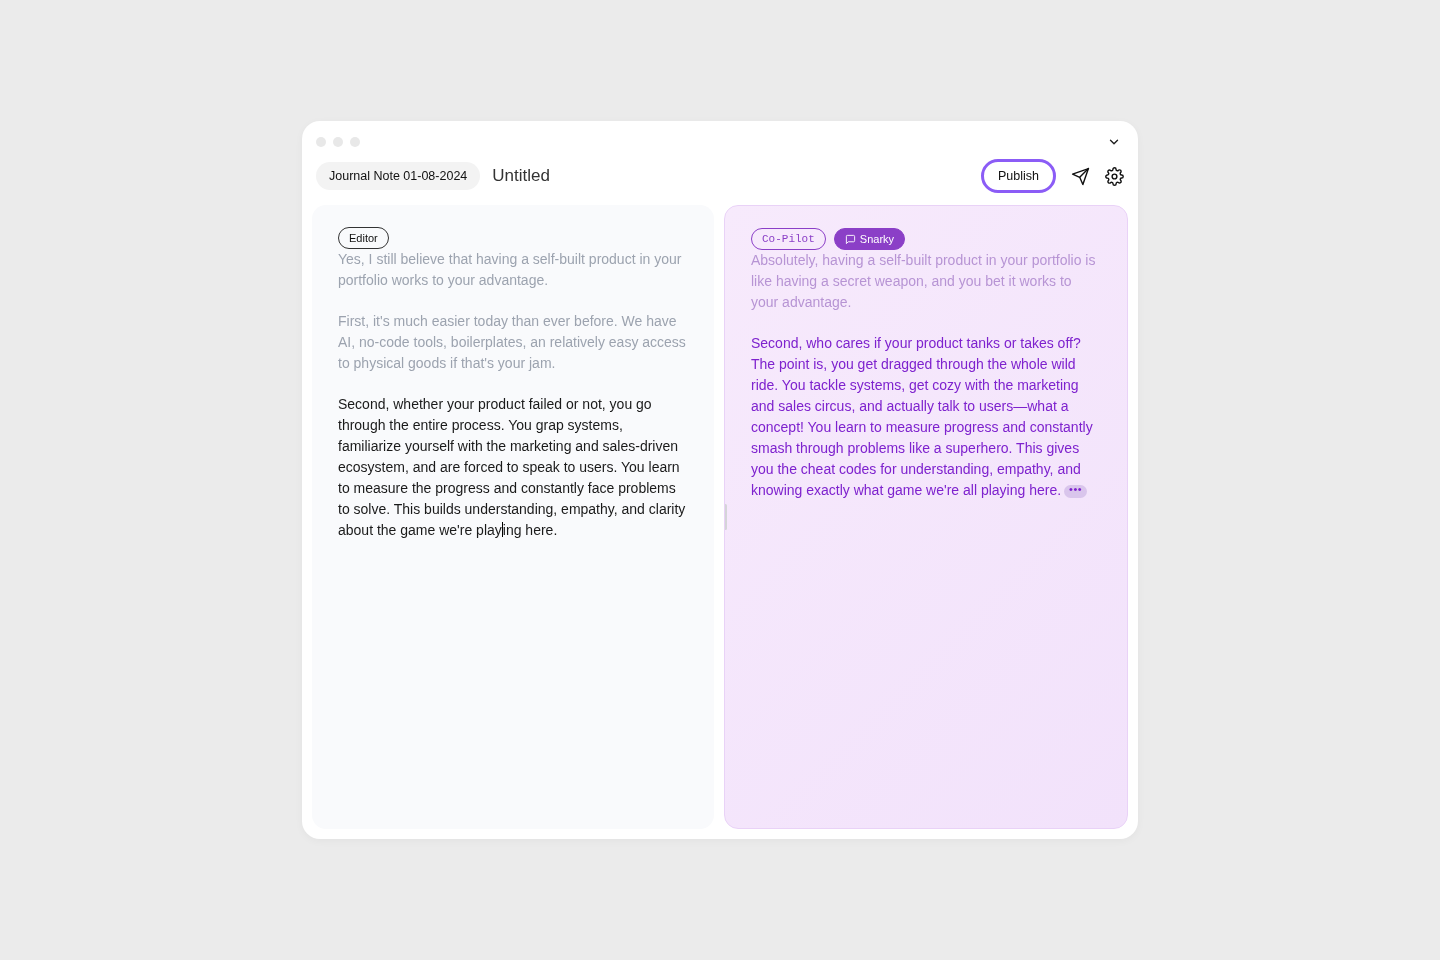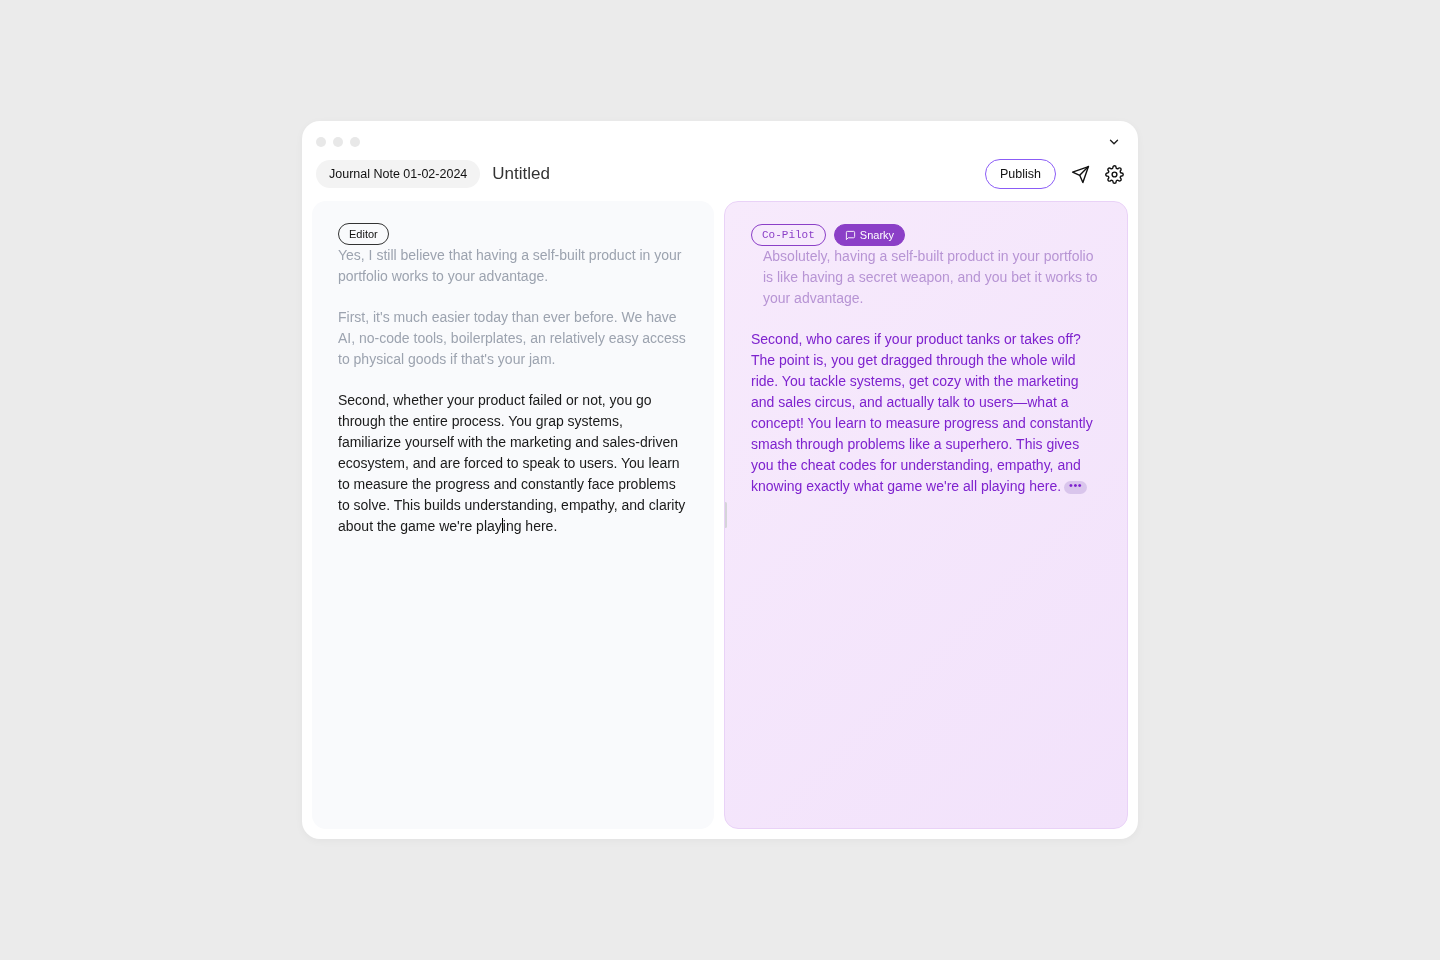--- a/index.html
+++ b/index.html
@@ -70,21 +70,21 @@
   .header-right {
     display: flex;
     align-items: center;
     gap: 14px;
   }
   .publish-btn {
     font-size: 12.5px;
     padding: 7px 14px;
     border-radius: 20px;
     background: #fff;
-    border: 1px solid #8b5cf6;
+    border: 3px solid #8b5cf6;
     color: #111;
     cursor: pointer;
   }
   .icon-btn {
     width: 20px;
     height: 20px;
     cursor: pointer;
     display: flex;
     align-items: center;
     justify-content: center;
@@ -148,21 +148,20 @@
     margin-bottom: 20px;
   }
   .pane-editor .muted {
     color: #9ca3af;
   }
   .pane-editor .strong {
     color: #1a1a1a;
   }
   .pane-copilot .muted {
     color: #b794d4;
-    margin-left: 12px;
   }
   .pane-copilot .strong {
     color: #7e22ce;
   }
   .cursor {
     display: inline-block;
     width: 1px;
     height: 15px;
     background: #000;
     vertical-align: text-bottom;
@@ -211,21 +210,21 @@
     </div>
     <div class="icon-btn">
       <svg width="14" height="14" viewBox="0 0 24 24" fill="none" stroke="#222" stroke-width="2.4" stroke-linecap="round" stroke-linejoin="round">
           <polyline points="6 9 12 15 18 9"></polyline>
         </svg>
     </div>
   </div>
 
   <div class="header">
     <div class="header-left">
-      <div class="pill-tab">Journal Note 01-02-2024</div>
+      <div class="pill-tab">Journal Note 01-08-2024</div>
       <div class="plain-tab">Untitled</div>
     </div>
     <div class="header-right">
       <div class="publish-btn">Publish</div>
       <div class="icon-btn">
         <svg width="19" height="19" viewBox="0 0 24 24" fill="none" stroke="#111" stroke-width="1.8" stroke-linecap="round" stroke-linejoin="round">
             <line x1="22" y1="2" x2="11" y2="13"></line>
             <polygon points="22 2 15 22 11 13 2 9 22 2"></polygon>
           </svg>
       </div>

